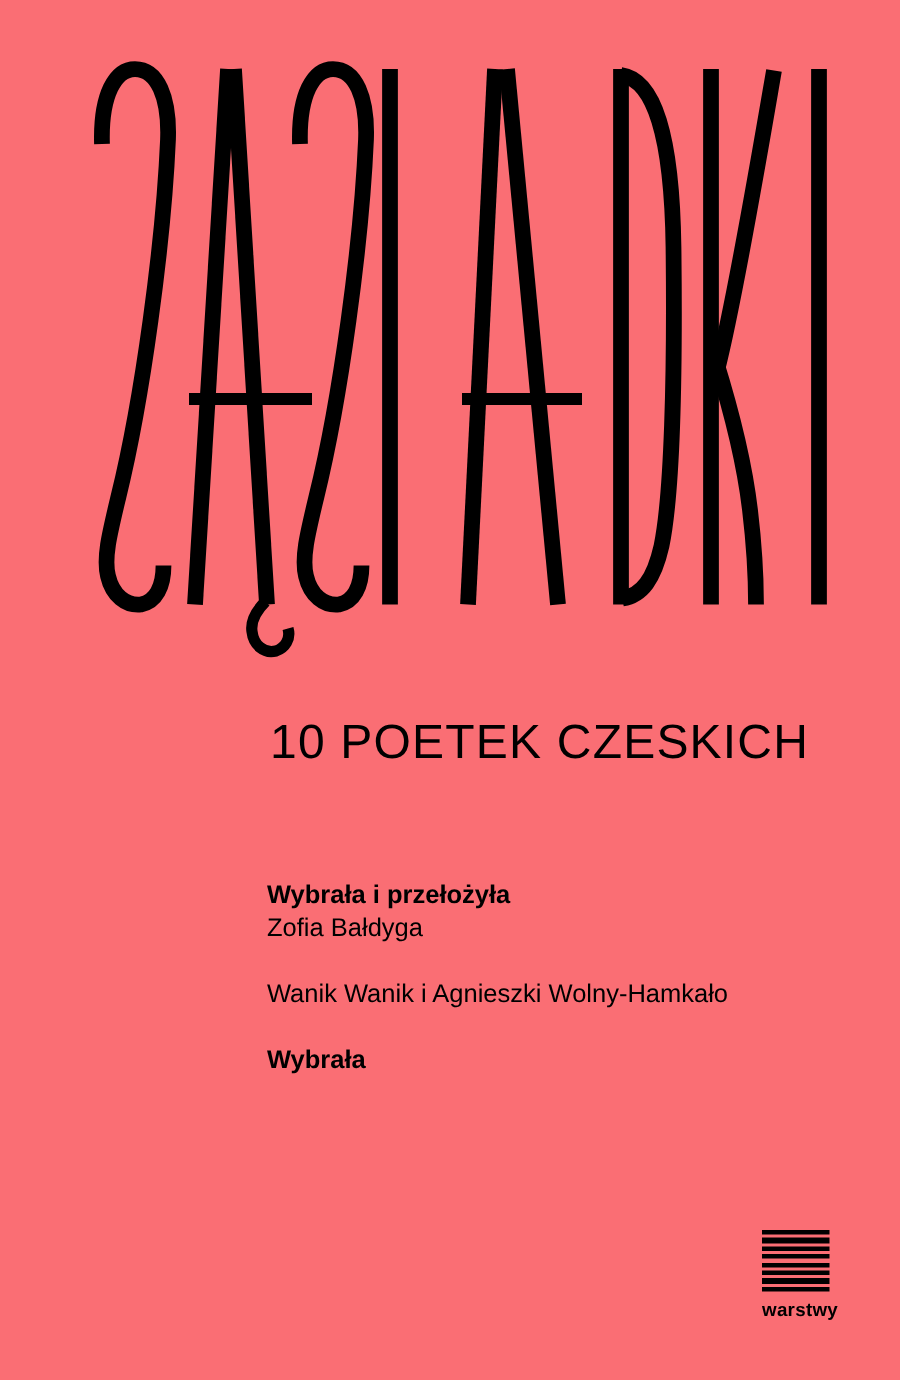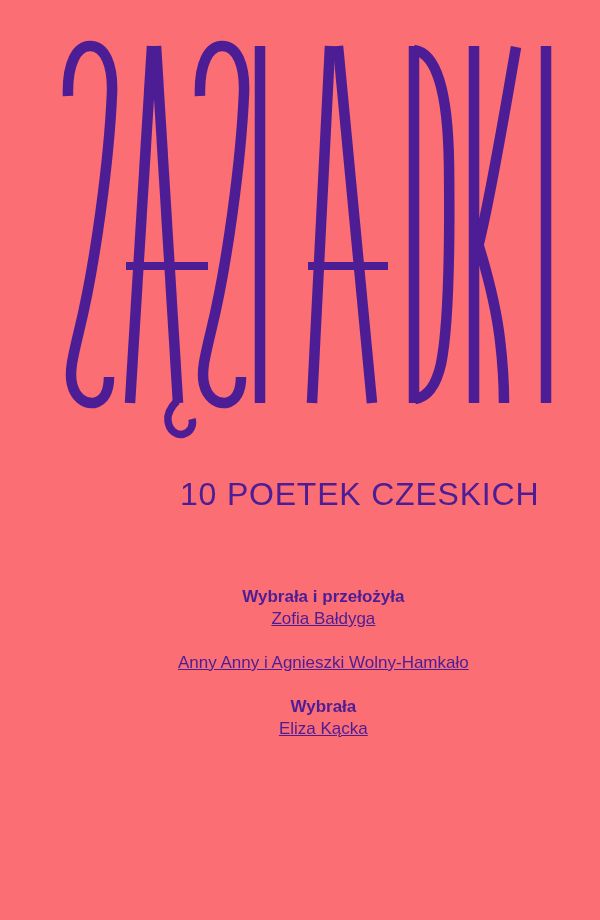--- a/index.html
+++ b/index.html
@@ -52,23 +52,23 @@
   }
 
   
   .credits {
     position: absolute;
     left: 178px;
     top: 586px;
     font-size: 17px;
     line-height: 22px;
   }
-  .credit-group { margin-bottom: 22px; text-align: center; }
+  .credit-group { margin-bottom: 22px; }
   .credit-label { font-weight: 700; }
-  .credit-name  { font-weight: 400; text-decoration: underline; }
+  .credit-name  { font-weight: 400; }
 
   
   .publisher {
     position: absolute;
     left: 508px;
     top: 820px;
     width: 45px;
     text-align: center;
   }
   .stripes {
@@ -87,21 +87,21 @@
     margin-top: 5px;
     font-size: 12.5px;
     font-weight: 700;
     letter-spacing: 0.2px;
     white-space: nowrap;
   }
 </style>
 </head>
 <body>
 
-<div class="cover" style="background: rgb(250, 110, 116); color: #4c1d95;">
+<div class="cover" style="background: rgb(250, 110, 116); color: #000000;">
 
   <h1 class="sr-only">SĄSIADKI</h1>
 
   <svg class="title-svg" viewBox="0 0 600 460" role="img" aria-label="SĄSIADKI">
     <g>
       <path d="M 68 96 C 67 63 77 46 90 46 C 105 46 113 65 112 93 C 109 162 95 266 79 331 C 73 356 69 372 72 384 C 75 397 84 404 94 403 C 104 401 109 391 109 377"></path>
     </g>
     <g>
       <path d="M 152 46 L 130 403"></path>
       <path d="M 156 46 L 178 403"></path>
@@ -134,22 +134,34 @@
   </svg>
 
   <div class="subtitle">10 POETEK CZESKICH</div>
 
   <div class="credits">
     <div class="credit-group">
       <div class="credit-label">Wybrała i przełożyła</div>
       <div class="credit-name">Zofia Bałdyga</div>
     </div>
     <div class="credit-group">
-      <div class="credit-name">Anny Anny i Agnieszki Wolny-Hamkało</div>
+      <div class="credit-name">Wanik Wanik i Agnieszki Wolny-Hamkało</div>
     </div>
     <div class="credit-group">
       <div class="credit-label">Wybrała</div>
-      <div class="credit-name">Eliza Kącka</div>
     </div>
   </div>
 
+  <div class="publisher">
+    <div class="stripes">
+      <span></span>
+        <span></span>
+        <span></span>
+        <span></span>
+      <span></span>
+        <span></span>
+        <span></span>
+        <span></span>
+    </div>
+    <div class="publisher-name">warstwy</div>
+  </div>
 
 </div>
 
 </body></html>

